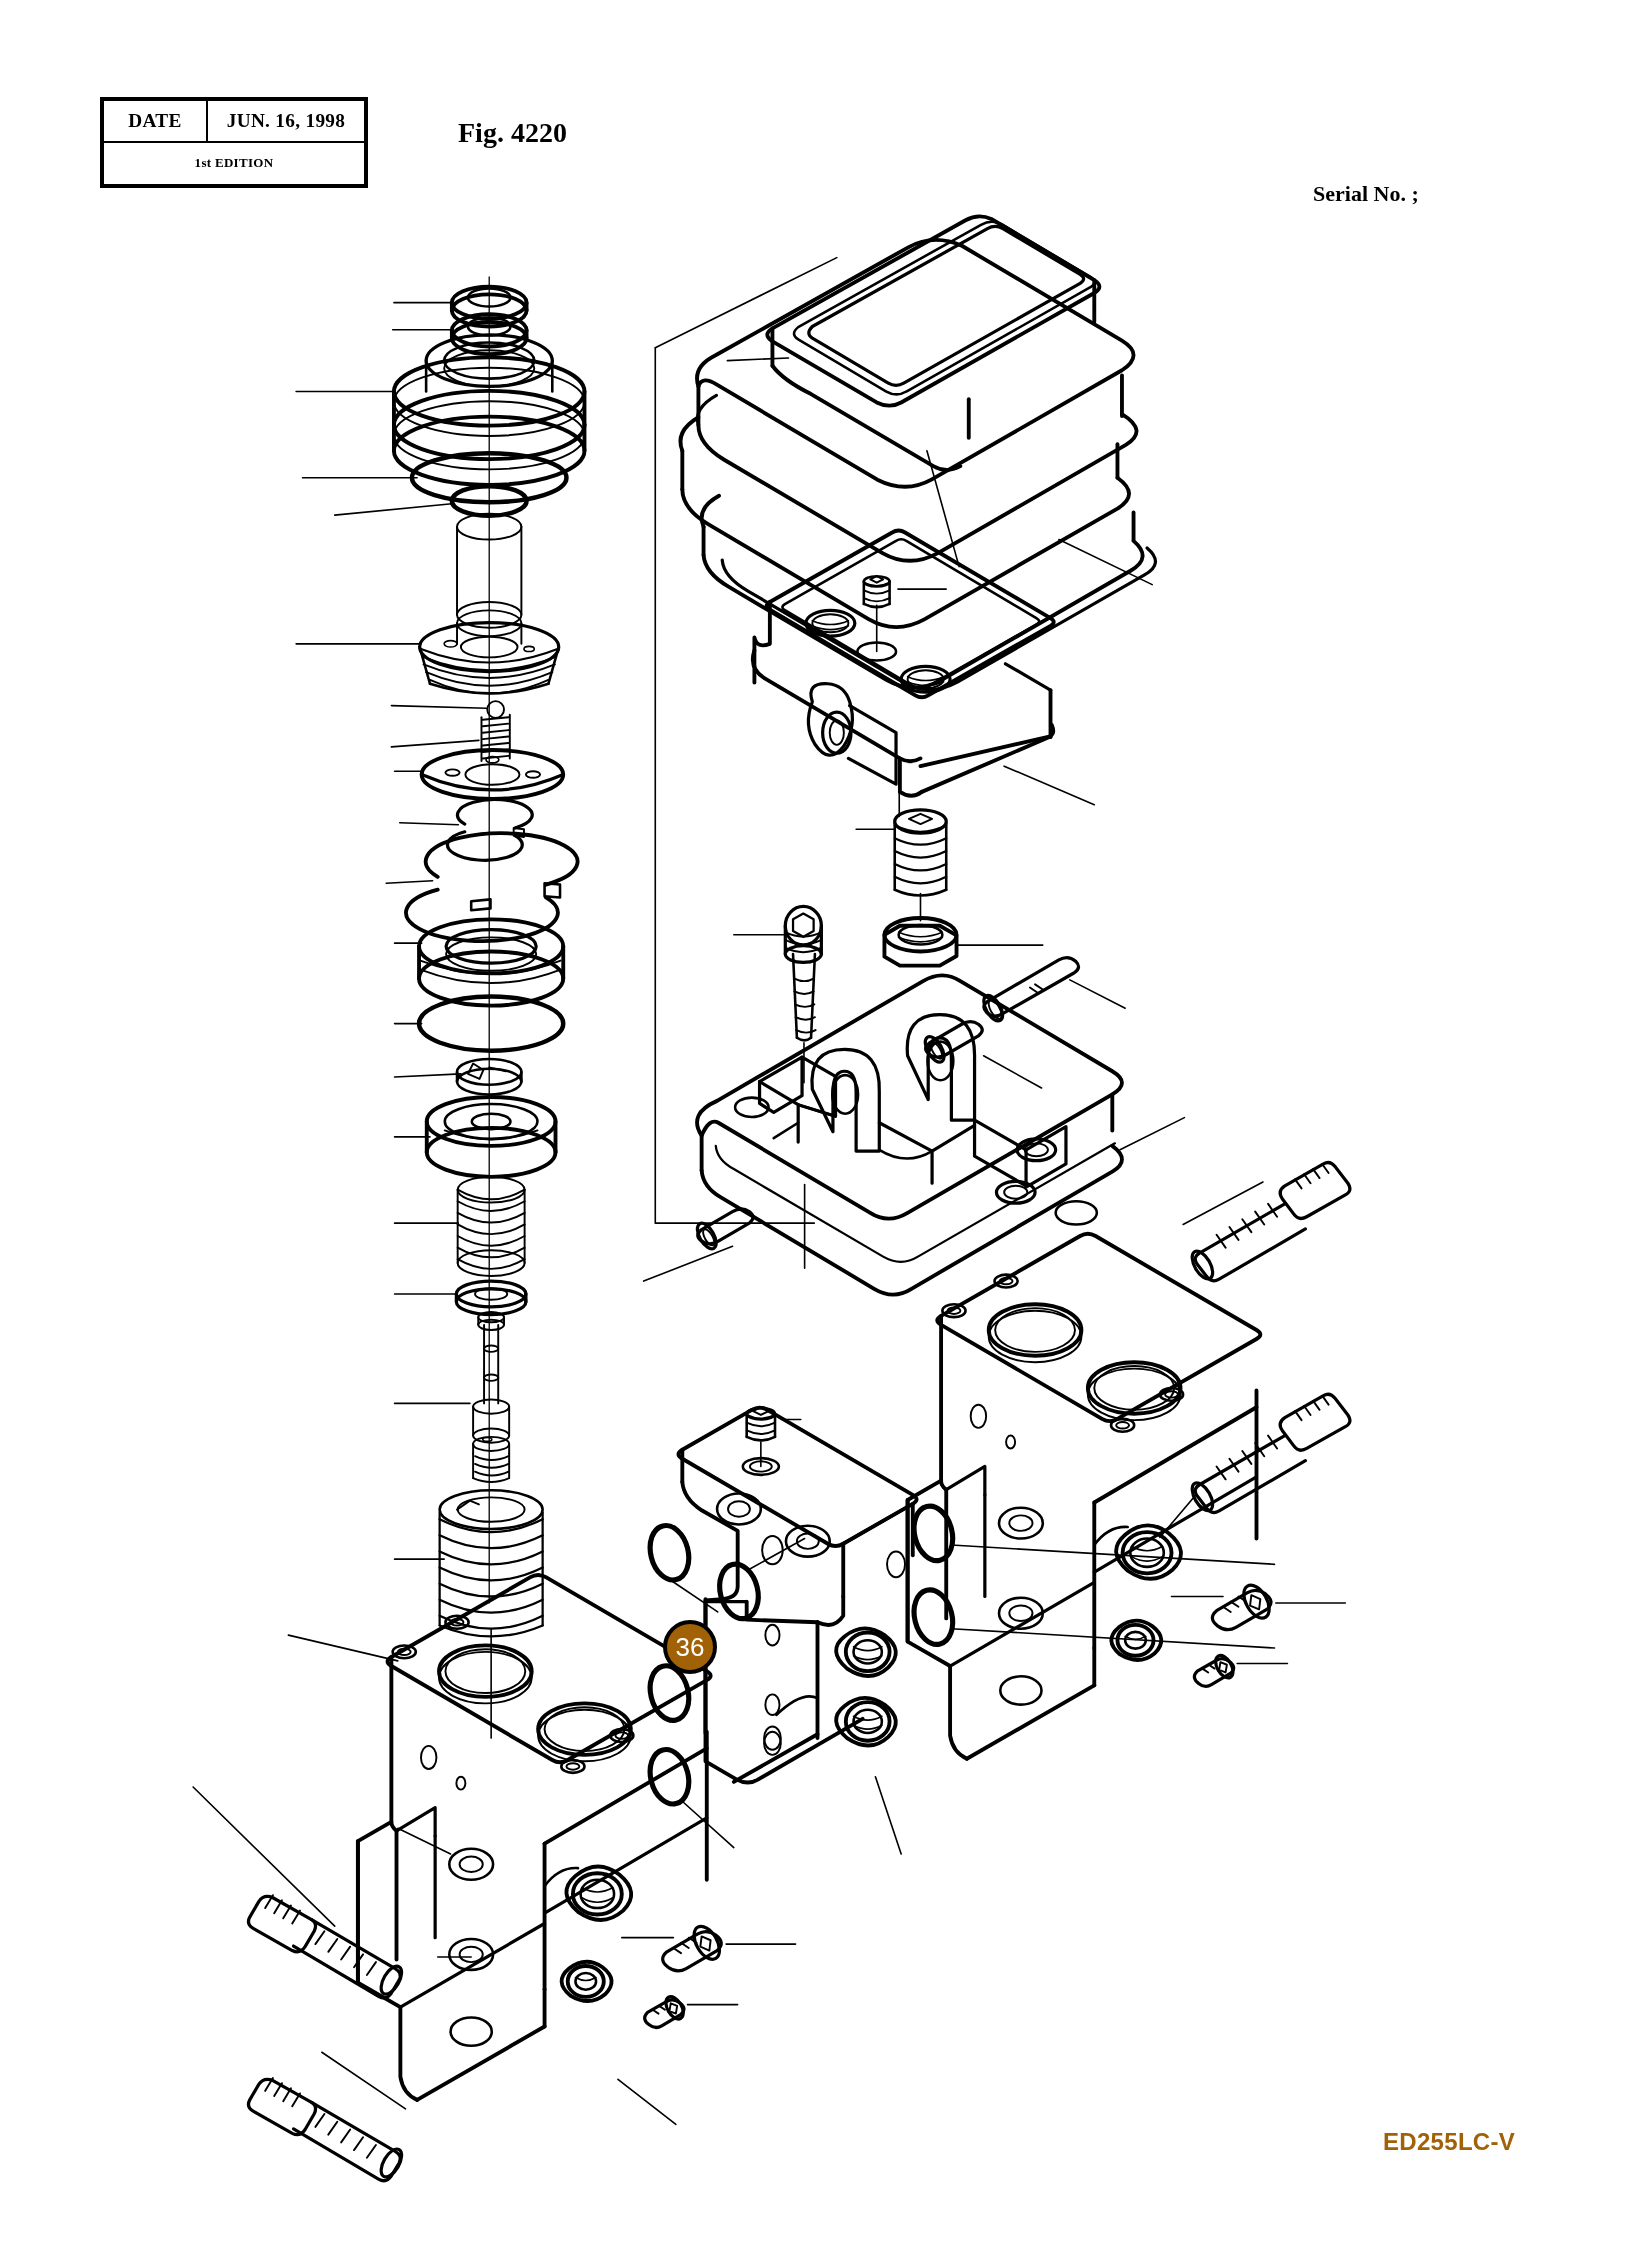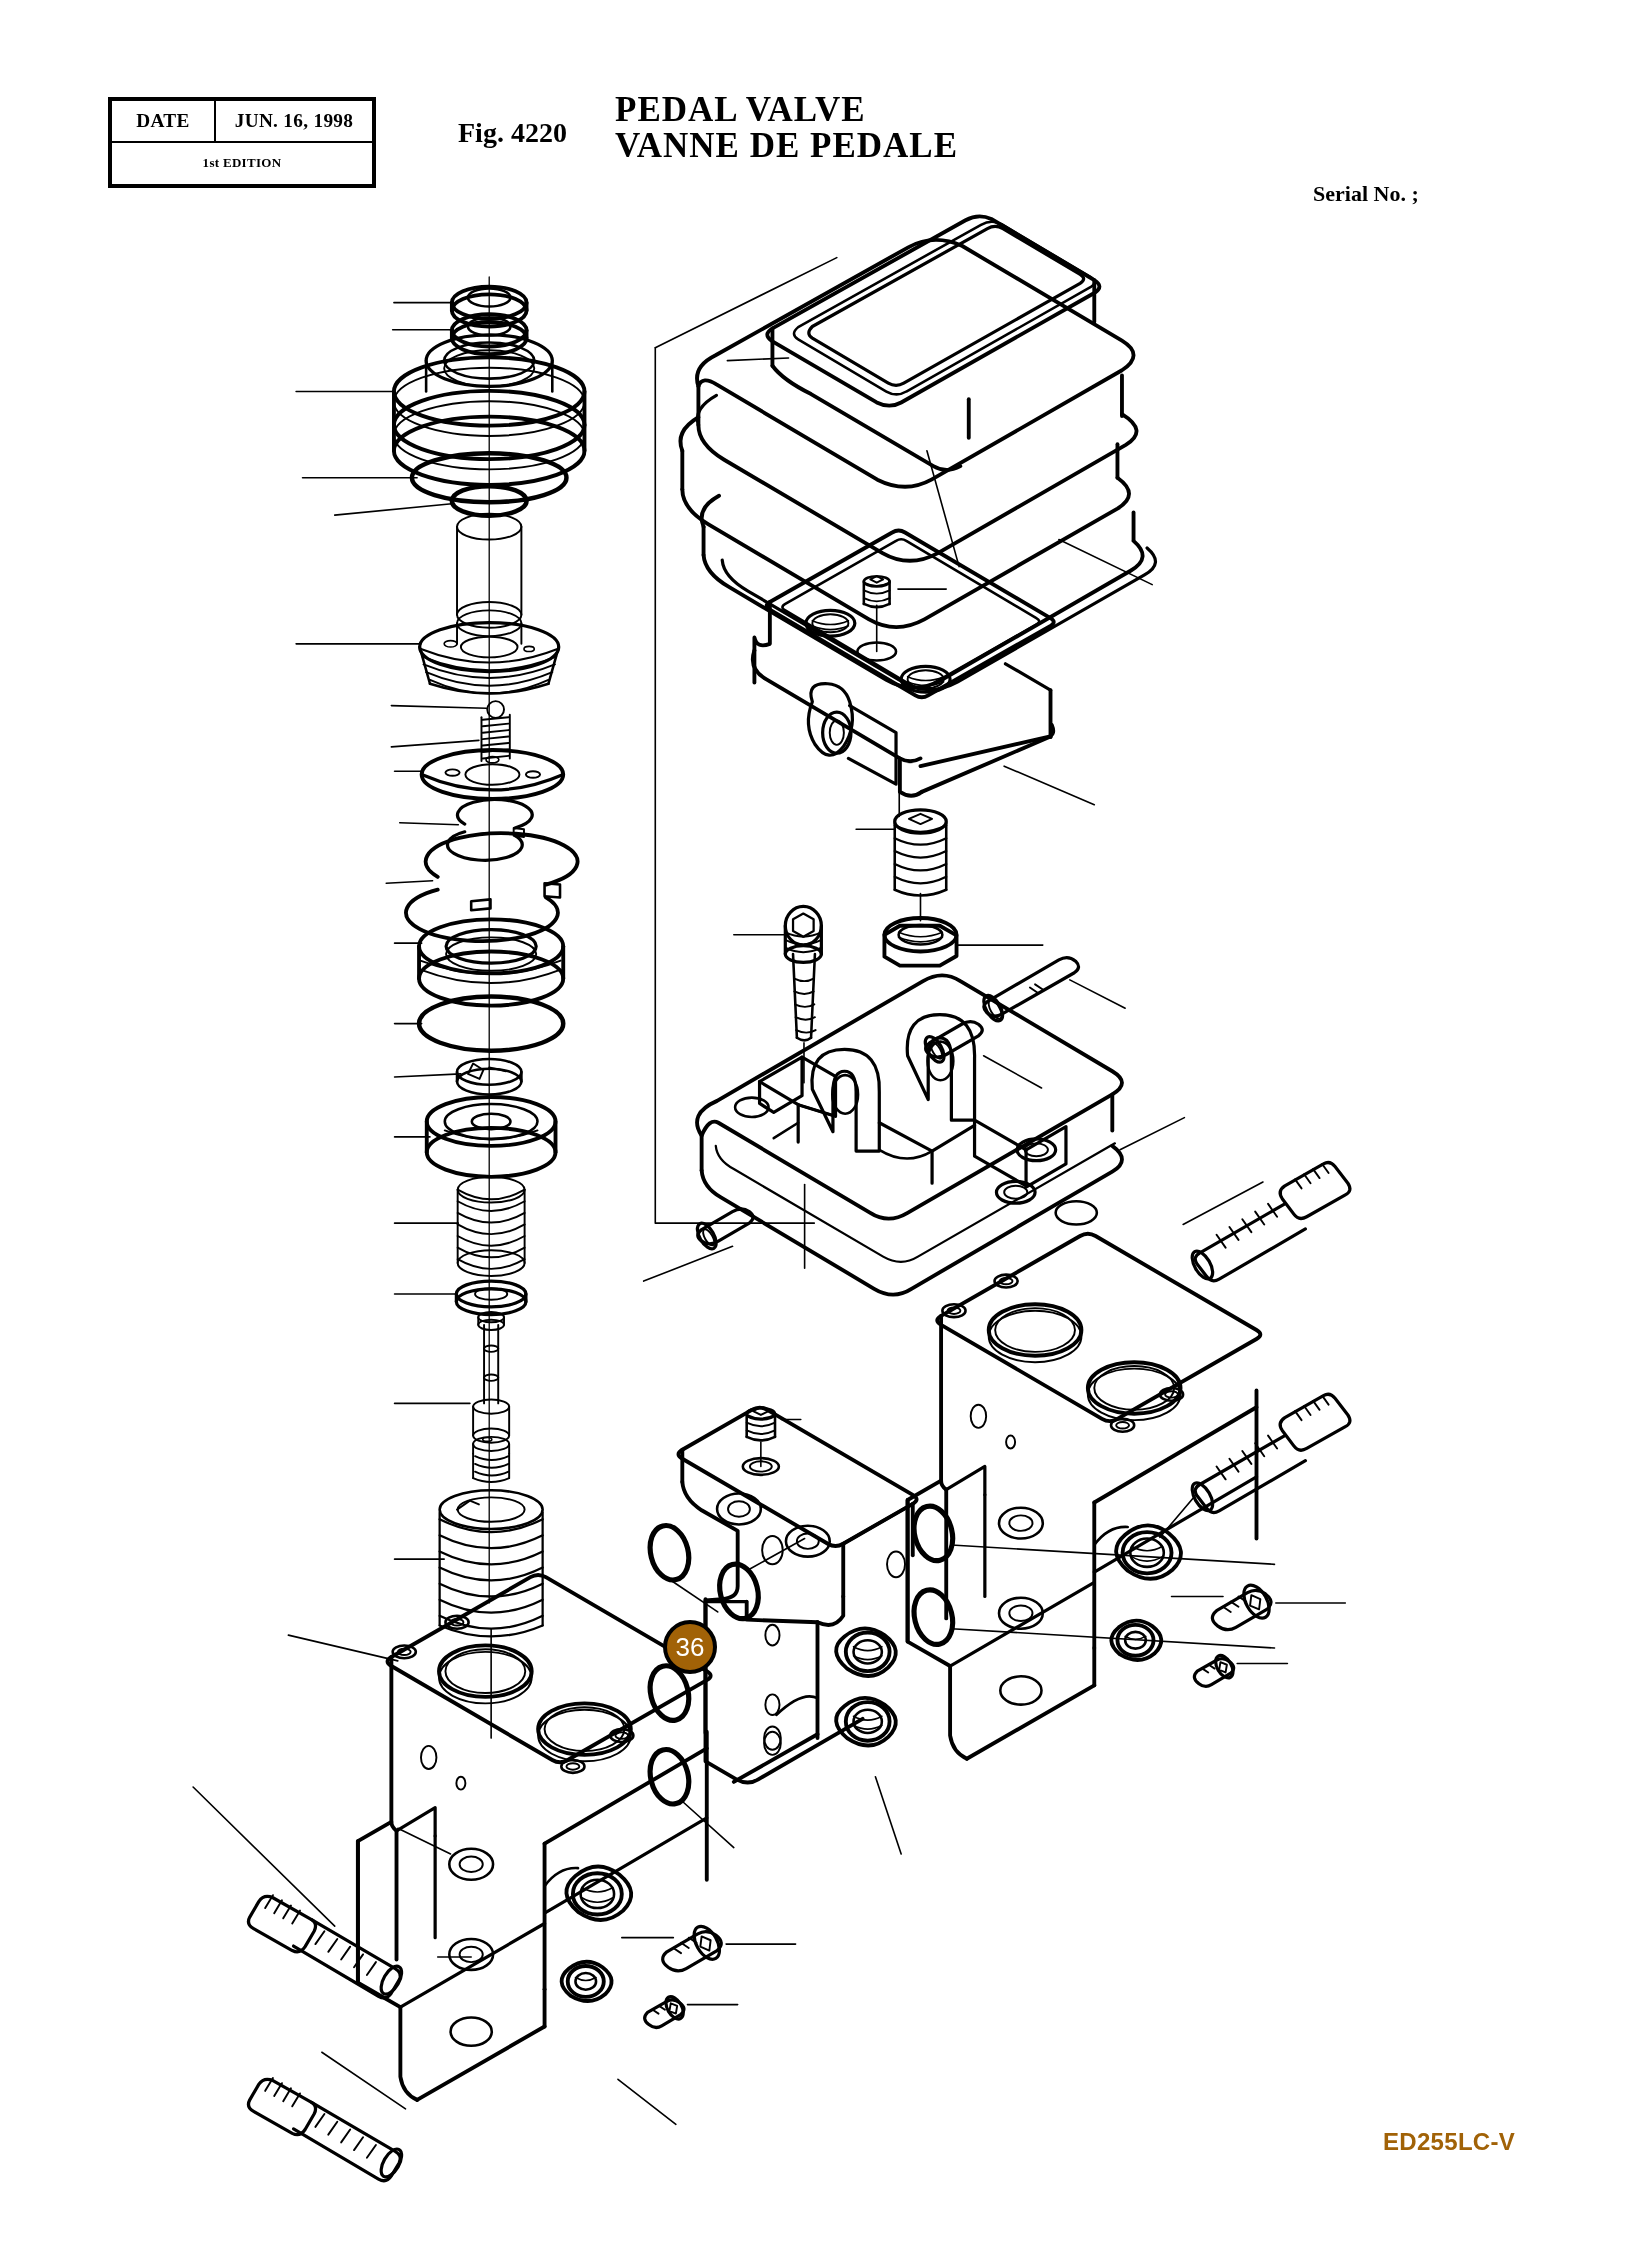--- a/index.html
+++ b/index.html
@@ -22,21 +22,20 @@
   
   #date-table {
     position: absolute;
     left: 100px;
     top: 97px;
     width: 268px;
     height: 91px;
     border: 4.5px solid #000;
     box-sizing: border-box;
     background: #fff;
-    margin-left: 8px;
   }
   #date-table .row {
     display: flex;
     width: 100%;
     box-sizing: border-box;
   }
   #date-table .row.top {
     height: 50%;
     border-bottom: 2.6px solid #000;
   }
@@ -154,24 +153,20 @@
     <div class="row top">
       <div class="cell label">DATE</div>
       <div class="cell value">JUN. 16, 1998</div>
     </div>
     <div class="row bottom">
       <div class="cell full">1st EDITION</div>
     </div>
   </div>
 
   <div id="fig-number">Fig. 4220</div>
-  <div id="title-block">
-    <div class="line">PEDAL  VALVE</div>
-    <div class="line">VANNE  DE  PEDALE</div>
-  </div>
   <div id="serial-no">Serial No. ;</div>
 
   <svg id="drawing" viewBox="0 0 2554 3495">
     <defs>
       <g id="socket-bolt-glyph">
 
         <path d="M0,0 l34,-20 l0,44 l-34,20 z" fill="#fff" stroke="#000" stroke-width="3"></path>
         <ellipse cx="0" cy="12" rx="10" ry="22" fill="#fff" stroke="#000" stroke-width="3"></ellipse>
         <path d="M-6,4 l12,-7 l0,14 l-12,7 z" fill="#fff" stroke="#000" stroke-width="2.5"></path>
 

